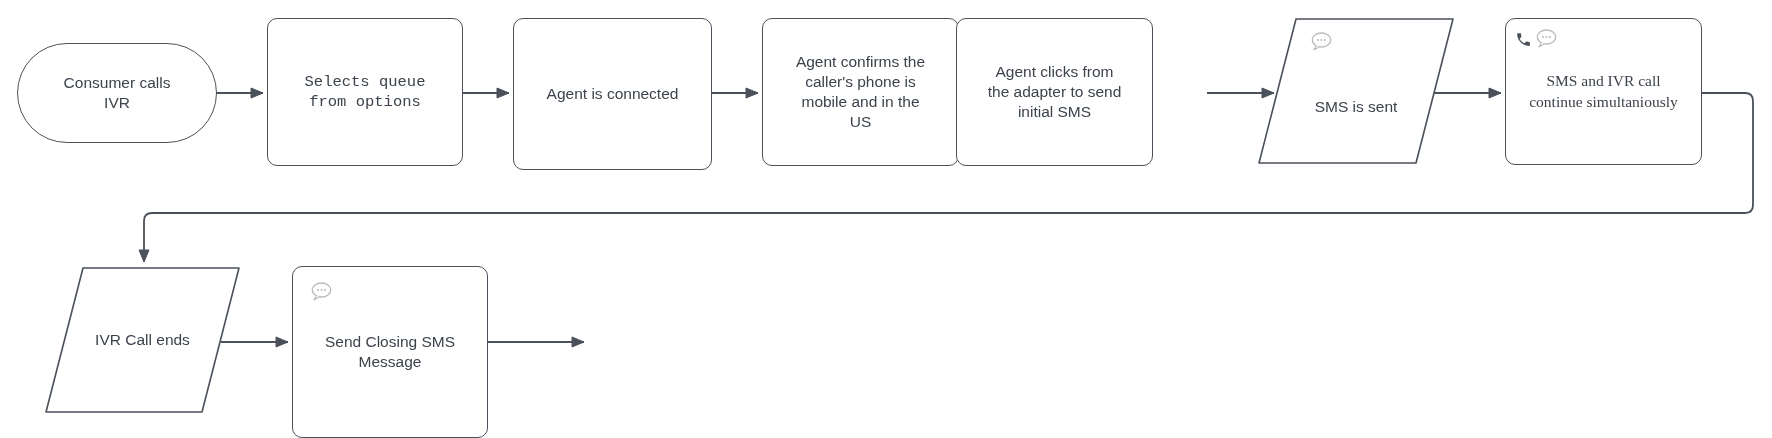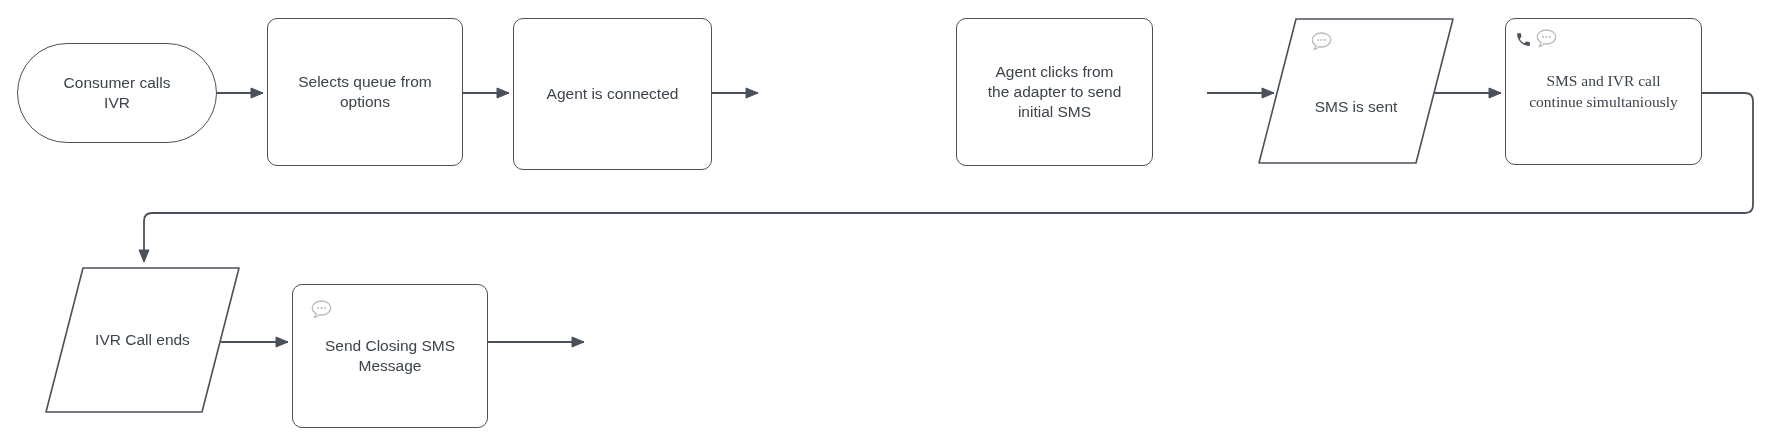--- a/index.html
+++ b/index.html
@@ -70,28 +70,31 @@
       <path d="M1702,93 L1745,93 Q1753,93 1753,101 L1753,205 Q1753,213 1745,213 L152,213 Q144,213 144,221 L144,262" marker-end="url(#arrow)"></path>
       <path d="M221,342 L288,342" marker-end="url(#arrow)"></path>
       <path d="M488,342 L584,342" marker-end="url(#arrow)"></path>
     </g>
   </svg>
 
   <div class="node stadium" style="left:17px; top:43px; width:200px; height:100px;">
     <span class="label w120">Consumer calls IVR</span>
   </div>
 
-  <div class="node rect" style="left:267px; top:18px; width:196px; height:148px;">
+  <div class="node rect" style="left:267px; top:18px; width:196px; height:148px;font-family:Liberation Mono, monospace;">
     <span class="label w155">Selects queue from options</span>
   </div>
 
   <div class="node rect" style="left:513px; top:18px; width:199px; height:152px;">
     <span class="label">Agent is connected</span>
   </div>
 
+  <div class="node rect" style="left:762px; top:18px; width:197px; height:148px;">
+    <span class="label w138">Agent confirms the caller's phone is mobile and in the US</span>
+  </div>
 
   <div class="node rect" style="left:956px; top:18px; width:197px; height:148px;">
     <span class="label w138">Agent clicks from the adapter to send initial SMS</span>
   </div>
 
   <div class="node para" style="left:1258px; top:18px; width:196px; height:178px;">
     <svg class="shape-bg" width="196" height="146" viewBox="0 0 196 146">
       <polygon points="38,1 195,1 158,145 1,145" fill="#ffffff" stroke="#4a515a" stroke-width="1.6" stroke-linejoin="round"></polygon>
     </svg>
     <svg class="node-icon" style="left:52px; top:14px;" width="23" height="19" viewBox="0 0 23 19">
@@ -118,21 +121,21 @@
     <span class="label w152">SMS and IVR call continue simultaniously</span>
   </div>
 
   <div class="node para" style="left:45px; top:267px; width:195px; height:146px;align-items:center;">
     <svg class="shape-bg" width="195" height="146" viewBox="0 0 195 146">
       <polygon points="38,1 194,1 157,145 1,145" fill="#ffffff" stroke="#4a515a" stroke-width="1.6" stroke-linejoin="round"></polygon>
     </svg>
     <span class="label">IVR Call ends</span>
   </div>
 
-  <div class="node rect" style="left:292px; top:284px; width:196px; height:144px;">
+  <div class="node rect" style="left:292px; top:266px; width:196px; height:172px;">
     <svg class="node-icon" style="left:17px; top:15px;" width="23" height="19" viewBox="0 0 23 19">
       <ellipse cx="11.5" cy="8" rx="9.2" ry="7" fill="#ffffff" stroke="#b9bcc0" stroke-width="1.4"></ellipse>
       <path d="M6.5 13.2 Q5.2 16.4 4.0 17.6 Q7.2 16.8 9.4 14.4" fill="#ffffff" stroke="#b9bcc0" stroke-width="1.2" stroke-linejoin="round"></path>
       <circle cx="8" cy="8" r="1" fill="#b9bcc0"></circle>
       <circle cx="11.5" cy="8" r="1" fill="#b9bcc0"></circle>
       <circle cx="15" cy="8" r="1" fill="#b9bcc0"></circle>
     </svg>
     <span class="label w155">Send Closing SMS Message</span>
   </div>
 

